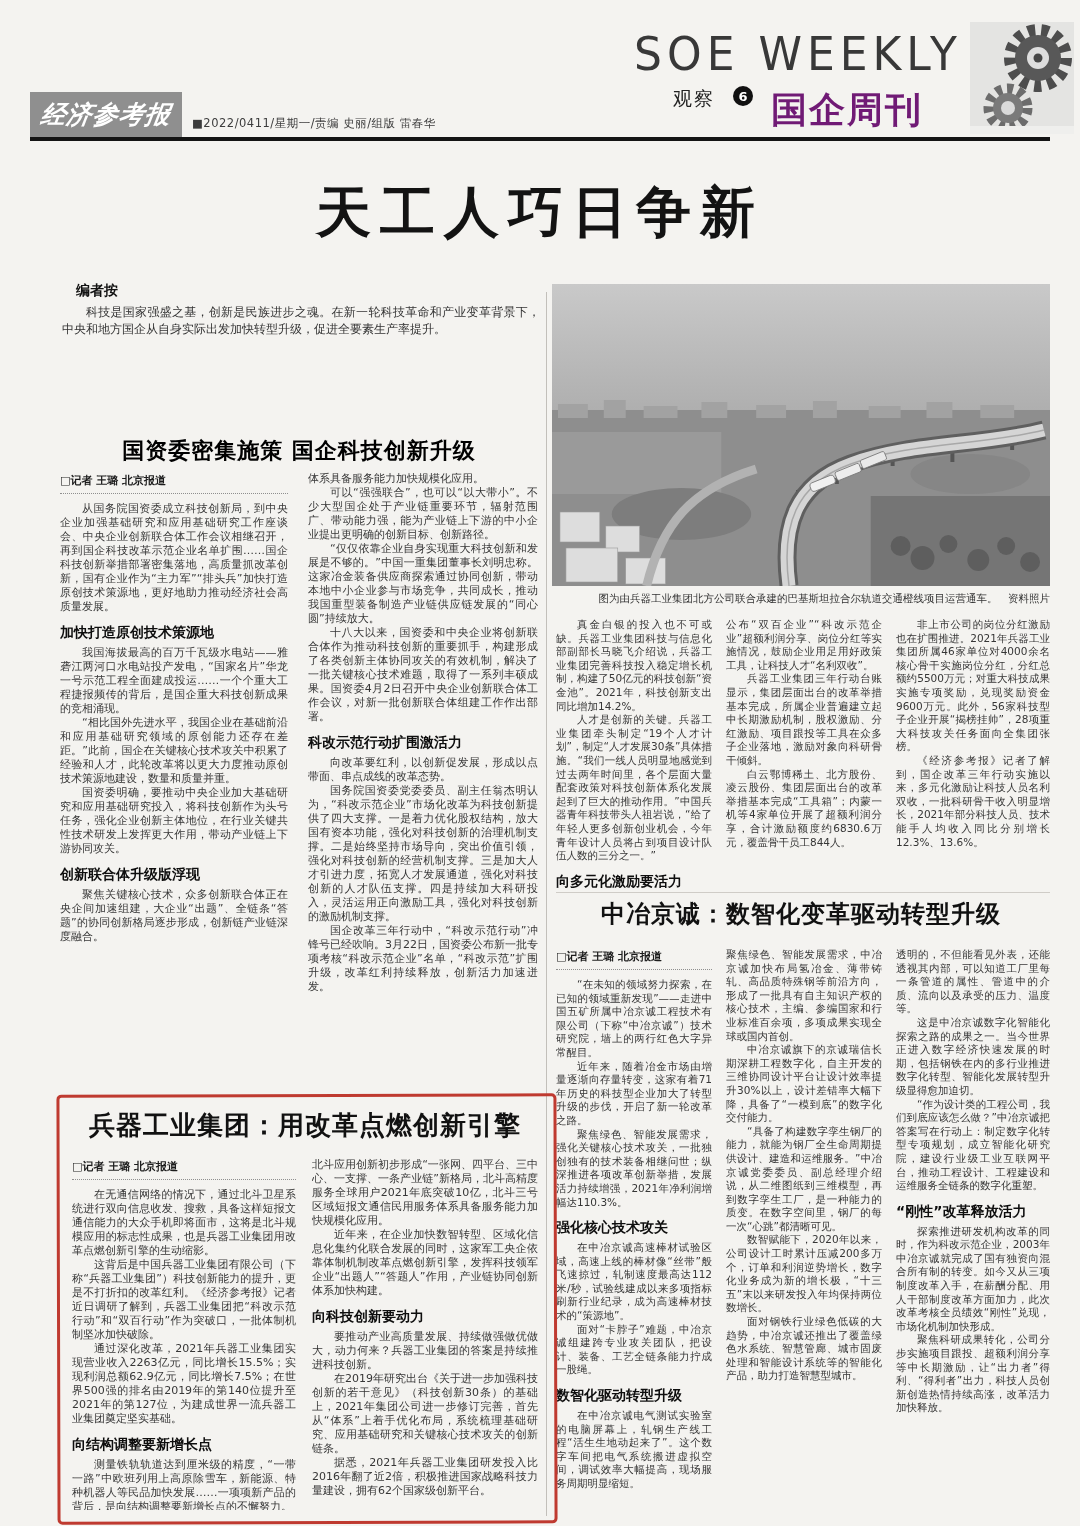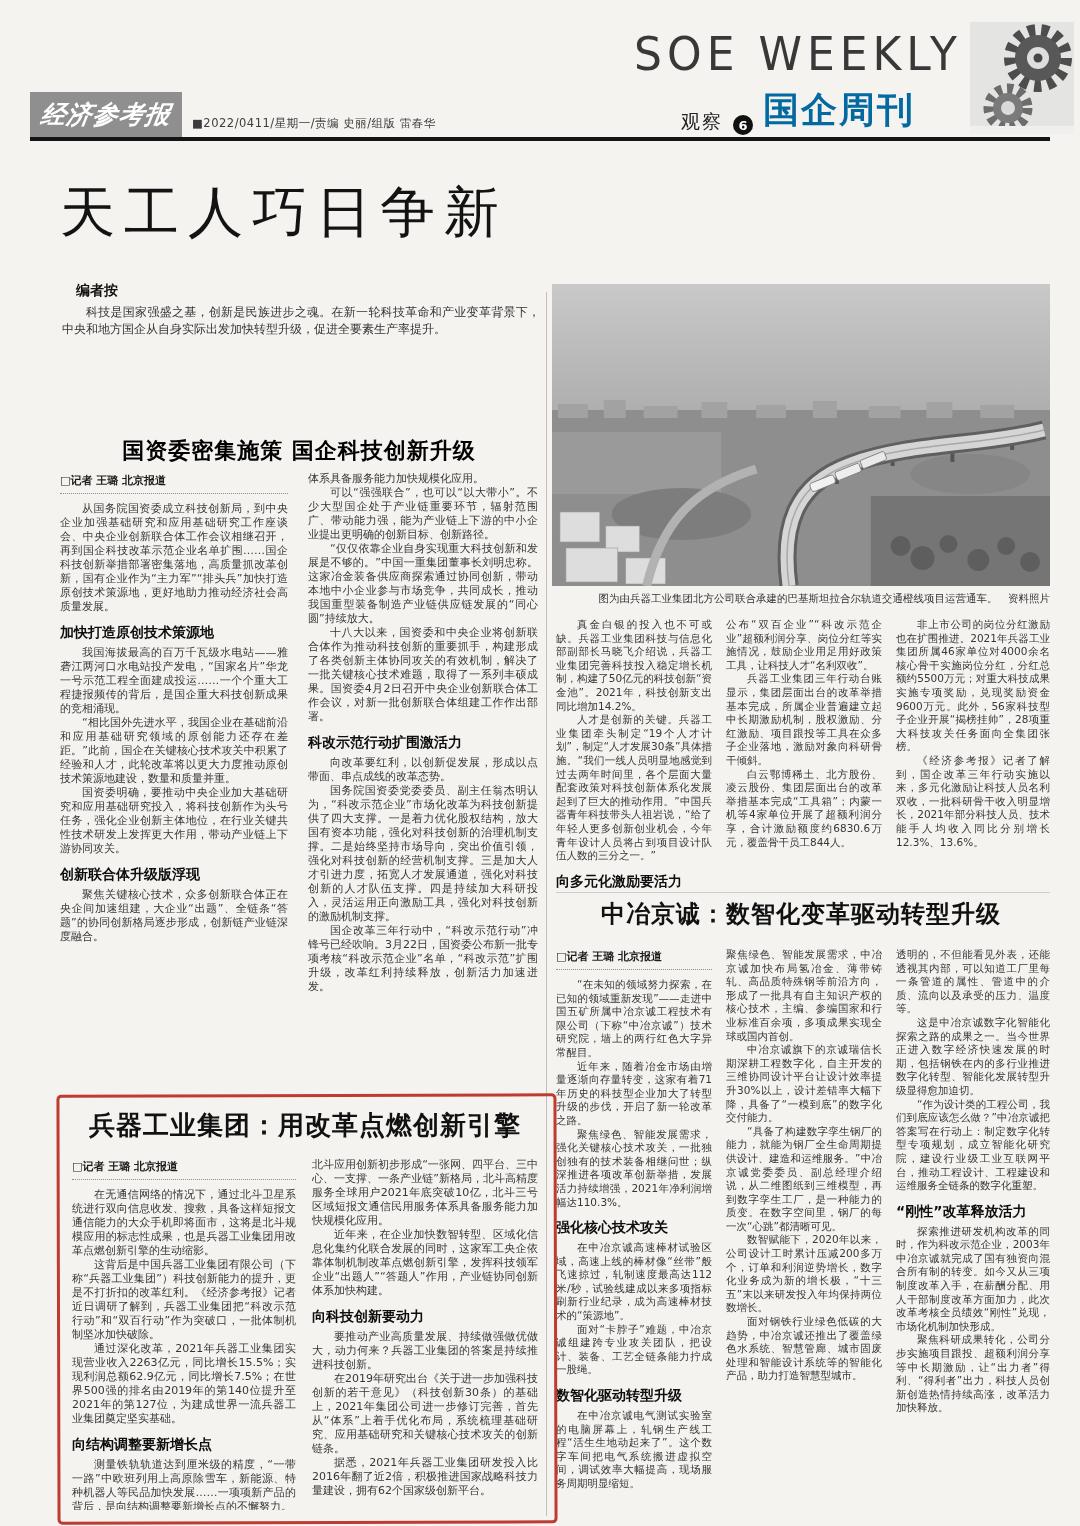--- a/index.html
+++ b/index.html
@@ -8,32 +8,32 @@
   .abs{position:absolute;}
 
   
   .masthead{left:30px;top:92px;width:152px;height:45px;background:#8f8f8f;
             display:flex;align-items:center;justify-content:center;}
   .masthead span{color:#fff;font-family:"DejaVu Serif",serif;font-style:italic;
                  font-weight:bold;font-size:25px;letter-spacing:1px;transform:skewX(-8deg);}
   .dateline{left:192px;top:116px;font-size:11.5px;color:#3c3c3c;letter-spacing:.5px;}
   .banner-en{left:628px;top:28px;width:340px;text-align:center;font-size:44px;
              letter-spacing:5px;color:#383838;transform:scaleY(1.05);}
-  .banner-row{left:628px;top:86px;width:340px;display:flex;align-items:flex-end;
-              justify-content:center;gap:10px;}
+  .banner-row{left:628px;top:86px;width:340px;display:flex;align-items:flex-start;
+              justify-content:center;gap:18px;}
   .observe{font-size:19px;color:#222;letter-spacing:2px;}
   .badge{width:20px;height:20px;border-radius:50%;background:#111;color:#fff;
          font-size:13px;font-weight:bold;display:flex;align-items:center;justify-content:center;}
-  .section-cn{font-size:36px;font-weight:bold;letter-spacing:2px;color:#0369a1;}
+  .section-cn{font-size:36px;font-weight:bold;letter-spacing:2px;color:#701a75;}
   .gears{left:970px;top:22px;width:104px;height:112px;}
   .header-rule{left:30px;top:137px;width:1020px;height:4px;background:#141414;}
 
   
-  .main-headline{left:60px;top:176px;width:960px;font-size:55px;
-                 font-weight:normal;letter-spacing:9px;color:#131313;}
+  .main-headline{left:60px;top:176px;width:960px;text-align:center;font-size:55px;
+                 font-weight:bold;letter-spacing:9px;color:#131313;}
 
   
   .editor-note{left:62px;top:282px;width:478px;font-family:"DejaVu Serif",serif;}
   .editor-note .label{font-size:14px;font-weight:bold;color:#111;margin:0 0 4px 14px;}
   .editor-note p{margin:0;text-indent:2em;font-size:12px;line-height:17px;
                  color:#333;text-align:justify;}
 
   
   .photo{left:552px;top:284px;width:498px;height:302px;background:#b5b5b5;}
   .photo svg{display:block;width:100%;height:100%;}

